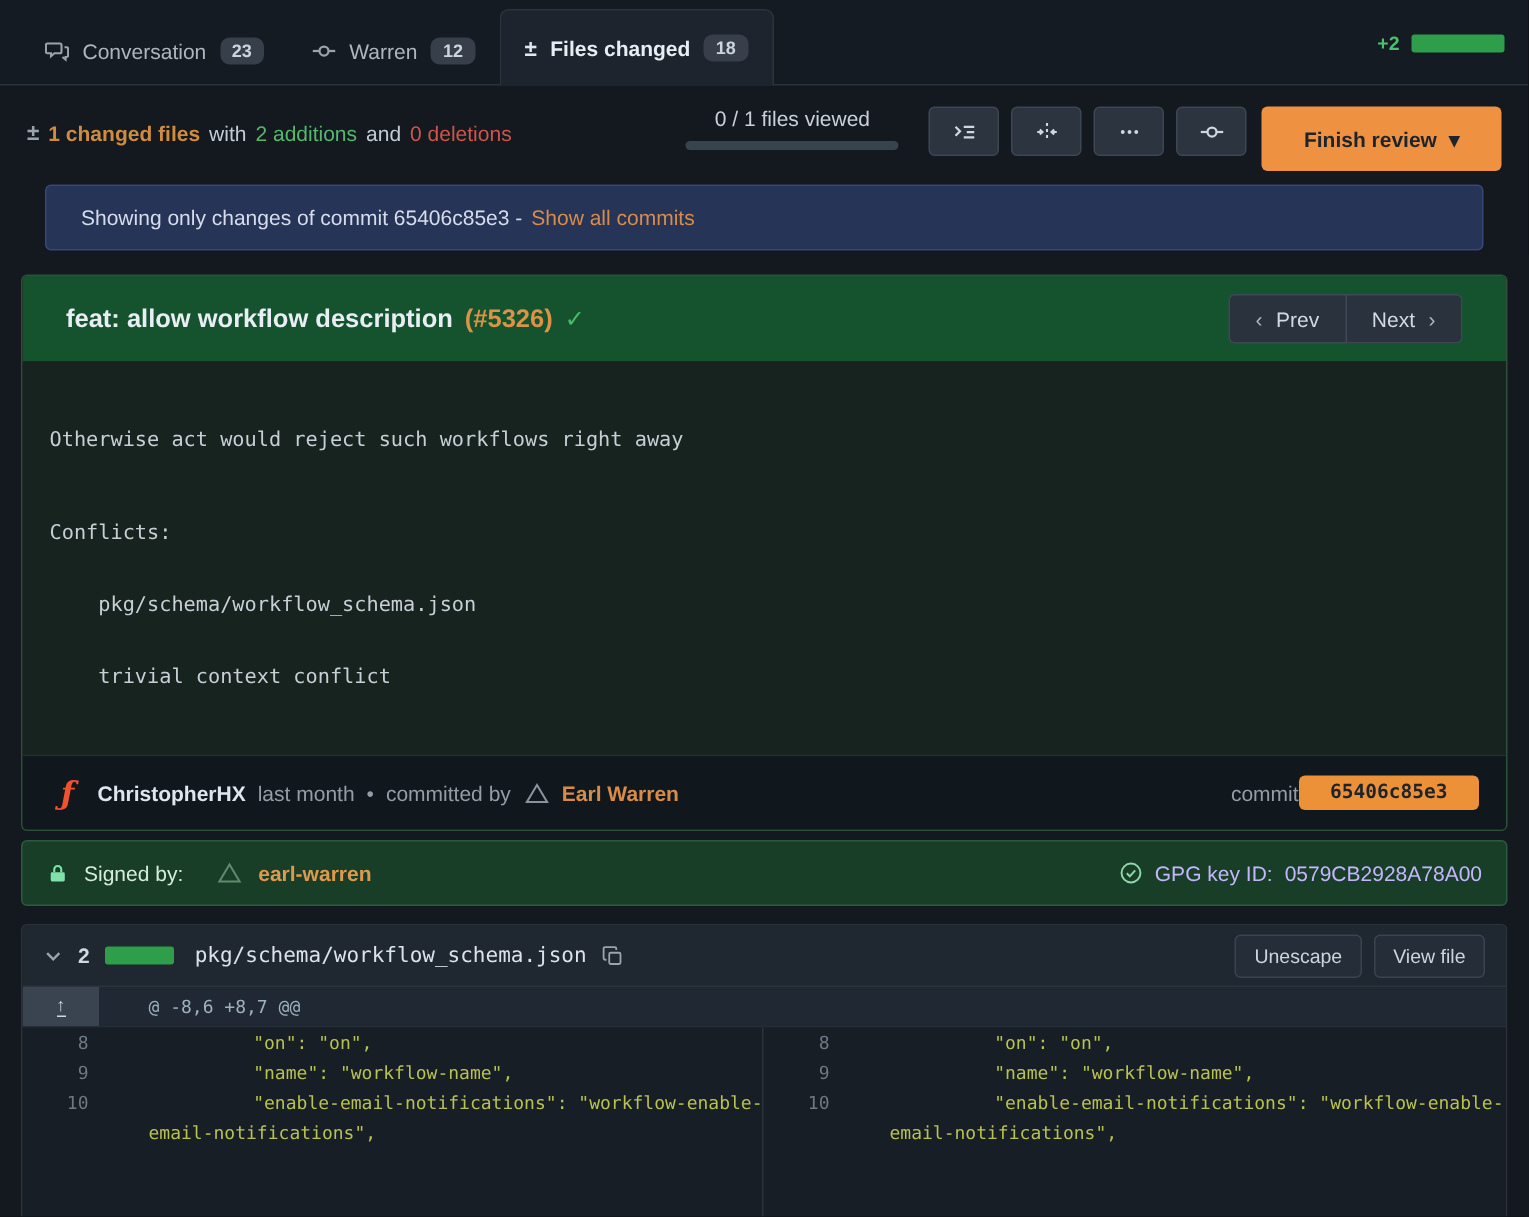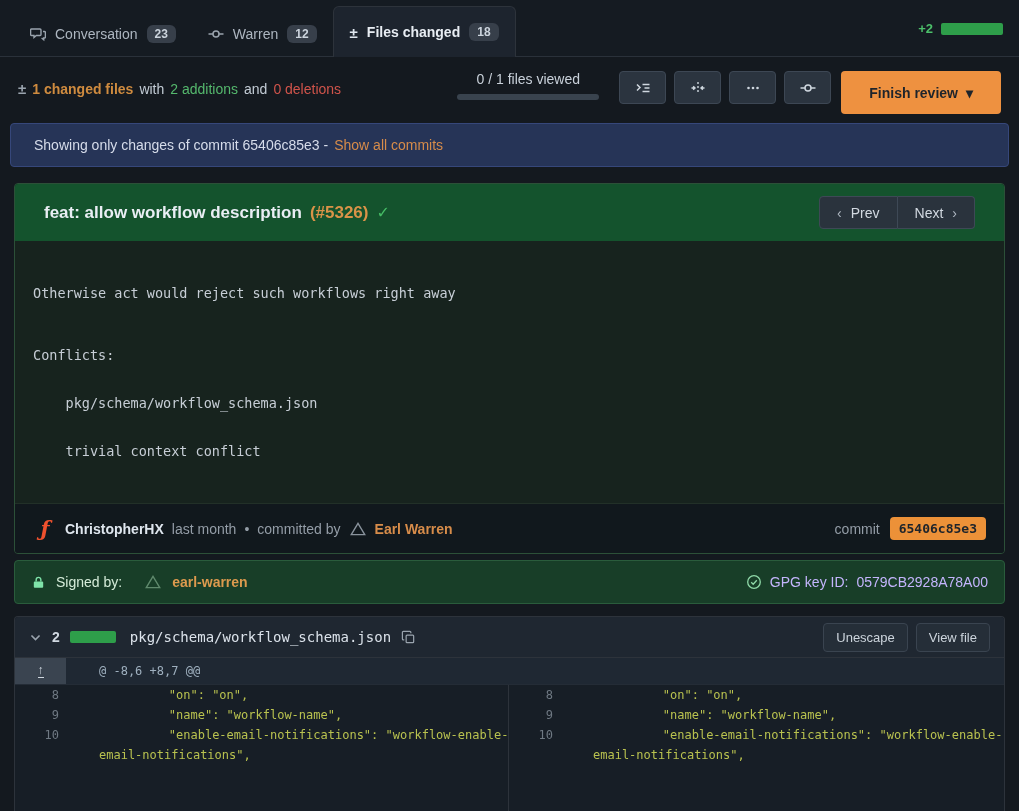--- a/index.html
+++ b/index.html
@@ -27,21 +27,21 @@
   .summary .add{color:#55b86d;}
   .summary .del{color:#d0544b;}
   .rightcluster{display:flex;align-items:flex-start;}
   .viewed{width:142px;margin-right:12px;}
   .viewed-label{text-align:center;color:#c9d1da;margin-bottom:7px;}
   .viewed-bar{height:6px;background:#39434e;border-radius:3px;}
   .iconbtn{width:47px;height:33px;background:#2b343f;border:1px solid #3d4754;border-radius:4px;display:flex;align-items:center;justify-content:center;color:#cfd7df;margin-left:8px;cursor:pointer;}
   .finishbtn{height:43px;margin-left:10px;background:#ee9140;color:#1e242b;font-weight:700;border:none;border-radius:4px;padding:0 28px;display:flex;align-items:center;gap:8px;font-size:14px;cursor:pointer;}
 
   
-  .banner{margin:0 10px;height:44px;background:#263457;border:1px solid #36477a;border-radius:4px;display:flex;align-items:center;padding:0 23px;gap:6px;color:#d6dcea;box-sizing:border-box;}
+  .banner{margin:0 30px;height:44px;background:#263457;border:1px solid #36477a;border-radius:4px;display:flex;align-items:center;padding:0 23px;gap:6px;color:#d6dcea;box-sizing:border-box;}
   .banner a{color:#d78c4a;text-decoration:none;cursor:pointer;}
 
   
   .commitbox{margin:16px 14px 0;border:1px solid #2c5038;border-radius:4px;overflow:hidden;}
   .cheader{background:#14532d;padding:12px 29px;display:flex;justify-content:space-between;}
   .ctitle{font-size:17px;font-weight:600;color:#e9eef4;display:flex;align-items:center;gap:8px;}
   .cref{color:#da9348;}
   .ccheck{color:#46bd66;font-size:16px;font-weight:400;}
   .pager{display:flex;}
   .pager .pbtn{height:33px;padding:0 17px;background:#2a333d;border:1px solid #3e4956;color:#d2d9e1;font-size:14px;display:flex;align-items:center;gap:9px;cursor:pointer;box-sizing:border-box;}
@@ -50,22 +50,22 @@
   .chev{color:#aeb7c1;}
   .cmsg{background:#17231e;padding:12px 18px;font-family:"DejaVu Sans Mono",monospace;font-size:13.5px;color:#c7ced6;line-height:16px;white-space:pre;}
   .cmsg .para{margin-bottom:14px;}
   .cmsg a{color:#da9348;text-decoration:none;cursor:pointer;}
   .cmeta{background:#11181d;border-top:1px solid #223028;padding:12px 18px;display:flex;align-items:center;gap:8px;}
   .avatar-f{font-family:"DejaVu Serif",serif;font-style:italic;font-weight:700;color:#f0512e;font-size:21px;width:24px;text-align:center;cursor:pointer;}
   .uname{font-weight:700;color:#dfe6ee;cursor:pointer;}
   .muted{color:#949da7;}
   .tri{cursor:pointer;}
   .committer{color:#d78c4a;font-weight:700;cursor:pointer;}
-  .metaright{margin-left:auto;display:flex;align-items:center;gap:10px;text-align:right;}
-  .shabadge{background:#ec9138;color:#1e242b;font-family:"DejaVu Sans Mono",monospace;font-size:13px;font-weight:700;padding:4px 9px;border-radius:4px;cursor:pointer;}
+  .metaright{margin-left:auto;display:flex;align-items:center;text-align:right;}
+  .shabadge{background:#ec9138;color:#1e242b;font-family:"DejaVu Sans Mono",monospace;font-size:13px;font-weight:700;padding:4px 21px;border-radius:4px;cursor:pointer;}
 
   
   .signedrow{margin:6px 14px 0;height:44px;background:#183e28;border:1px solid #2a5c3c;border-radius:4px;display:flex;align-items:center;padding:0 16px;gap:10px;color:#d5ecd9;box-sizing:border-box;}
   .signer{color:#dd9a4e;font-weight:600;cursor:pointer;}
   .sigright{margin-left:auto;display:flex;align-items:center;gap:8px;color:#c4b5fd;}
 
   
   .diffbox{margin:12px 14px 0;border:1px solid #2d333b;border-bottom:none;border-radius:4px 4px 0 0;height:331px;box-sizing:border-box;background:#141a20;overflow:hidden;}
   .fheader{height:41px;background:#1f2731;display:flex;align-items:center;padding:0 14px;gap:10px;border-bottom:1px solid #2d333b;box-sizing:border-box;}
   .fcount{font-weight:700;color:#d0d8e0;}

